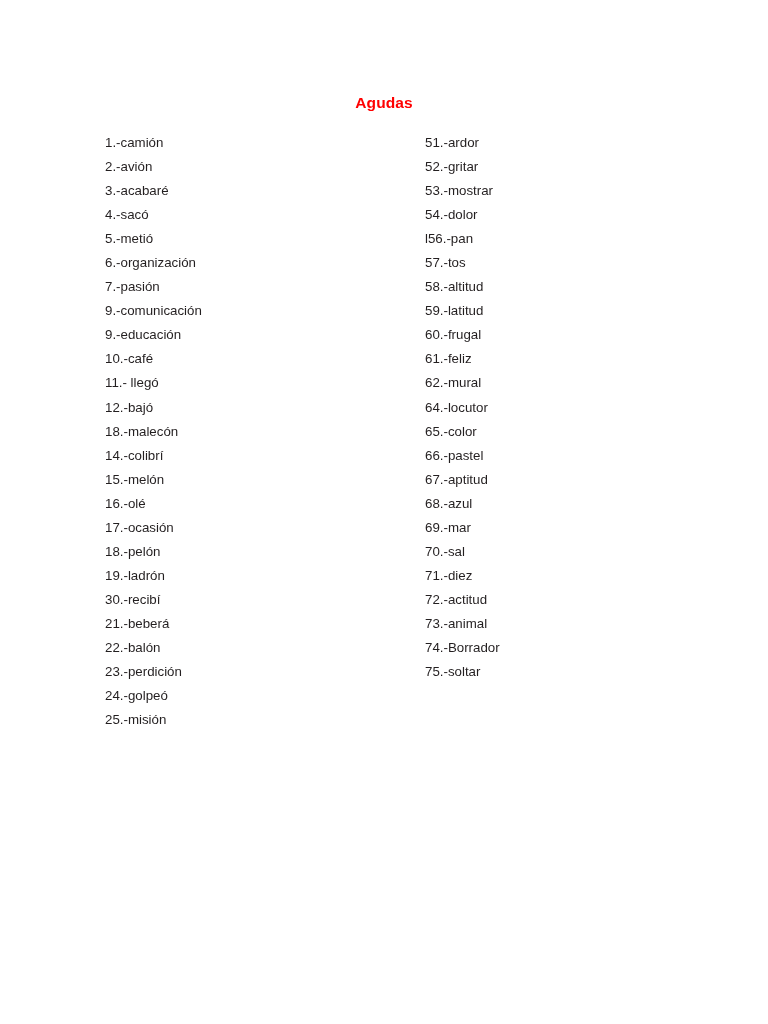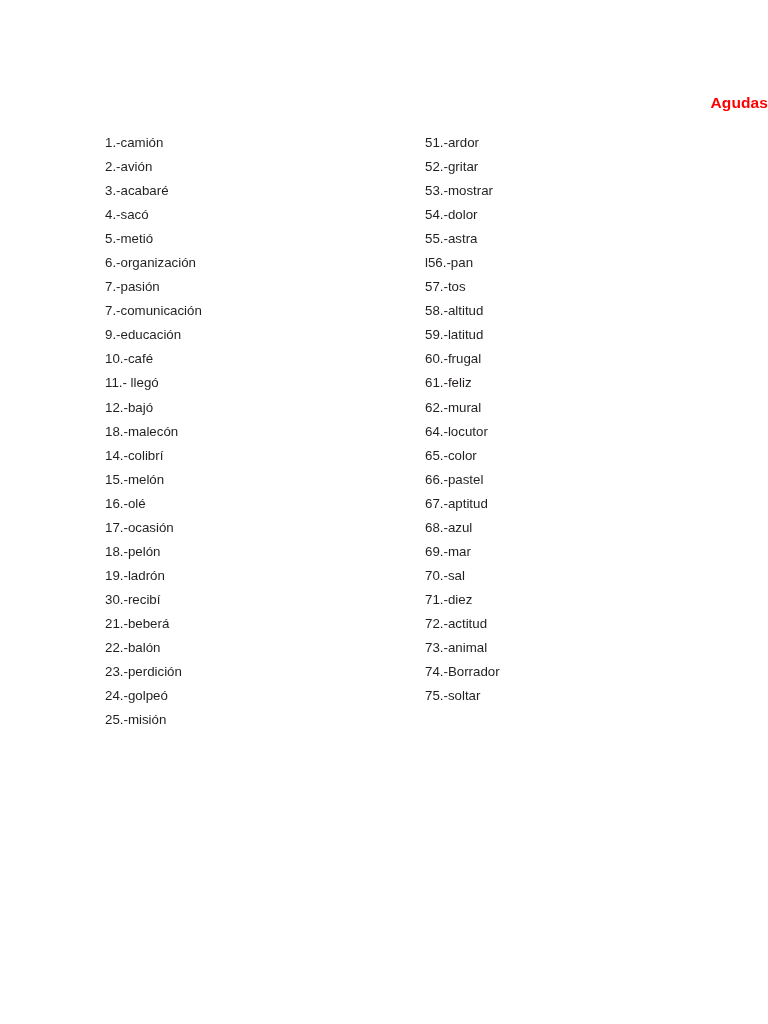--- a/index.html
+++ b/index.html
@@ -19,21 +19,21 @@
     position: relative;
     width: 768px;
     height: 1024px;
     background: #ffffff;
   }
   .doc-title {
     position: absolute;
     top: 94px;
     left: 0;
     width: 768px;
-    text-align: right;
+    text-align: center;
     font-size: 15.5px;
     font-weight: bold;
     color: #ff0000;
     letter-spacing: 0.1px;
   }
   .columns {
     position: absolute;
     top: 131px;
     left: 4px;
     width: 768px;
@@ -69,21 +69,21 @@
   <div class="columns">
 
     <div class="col col-left">
       <div class="entry">1.-camión</div>
       <div class="entry">2.-avión</div>
       <div class="entry">3.-acabaré</div>
       <div class="entry">4.-sacó</div>
       <div class="entry">5.-metió</div>
       <div class="entry">6.-organización</div>
       <div class="entry">7.-pasión</div>
-      <div class="entry">7.-comunicación</div>
+      <div class="entry">9.-comunicación</div>
       <div class="entry">9.-educación</div>
       <div class="entry">10.-café</div>
       <div class="entry">11.- llegó</div>
       <div class="entry">12.-bajó</div>
       <div class="entry">18.-malecón</div>
       <div class="entry">14.-colibrí</div>
       <div class="entry">15.-melón</div>
       <div class="entry">16.-olé</div>
       <div class="entry">17.-ocasión</div>
       <div class="entry">18.-pelón</div>
@@ -94,21 +94,20 @@
       <div class="entry">23.-perdición</div>
       <div class="entry">24.-golpeó</div>
       <div class="entry">25.-misión</div>
     </div>
 
     <div class="col col-right">
       <div class="entry">51.-ardor</div>
       <div class="entry">52.-gritar</div>
       <div class="entry">53.-mostrar</div>
       <div class="entry">54.-dolor</div>
-      <div class="entry">55.-astra</div>
       <div class="entry">l56.-pan</div>
       <div class="entry">57.-tos</div>
       <div class="entry">58.-altitud</div>
       <div class="entry">59.-latitud</div>
       <div class="entry">60.-frugal</div>
       <div class="entry">61.-feliz</div>
       <div class="entry">62.-mural</div>
       <div class="entry">64.-locutor</div>
       <div class="entry">65.-color</div>
       <div class="entry">66.-pastel</div>

